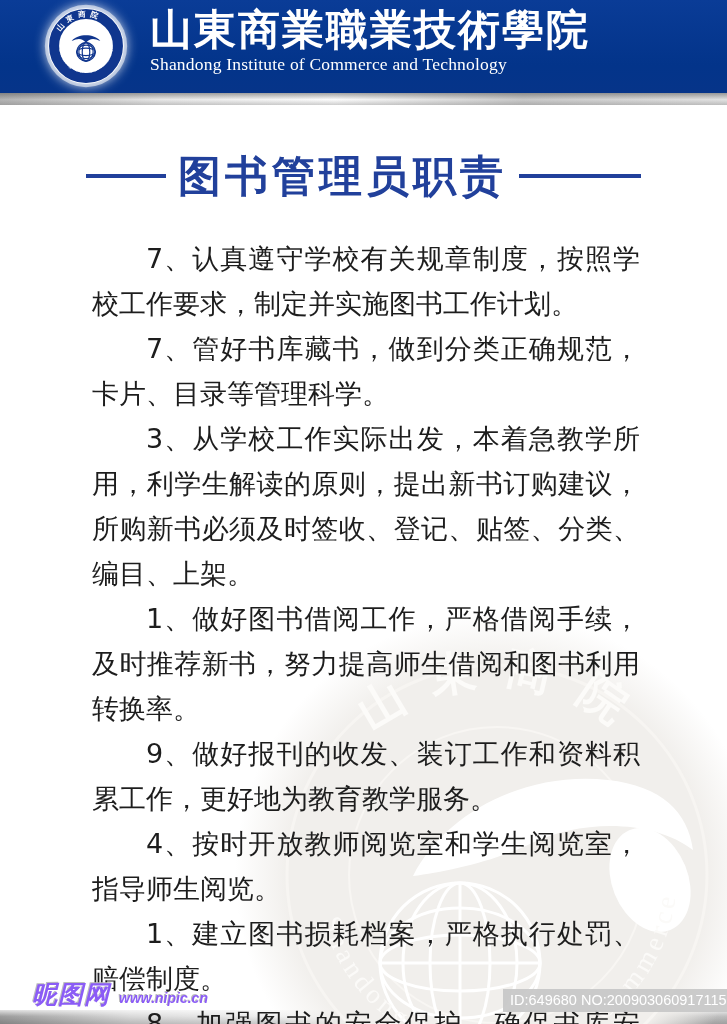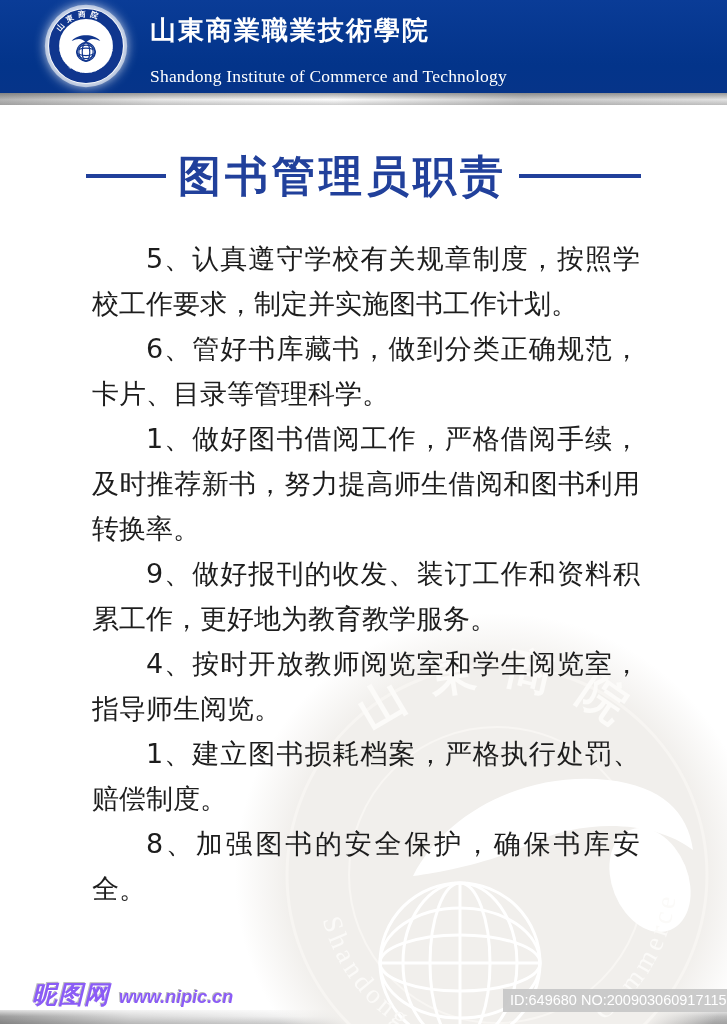--- a/index.html
+++ b/index.html
@@ -6,23 +6,23 @@
   .page{position:relative;width:727px;height:1024px;overflow:hidden;background:#ffffff;
         font-family:"Liberation Sans","DejaVu Sans",sans-serif;}
 
   
   .banner{position:absolute;top:0;left:0;width:727px;height:93px;
           background:linear-gradient(180deg,#0a3c97 0%,#03348a 70%,#063489 100%);}
   .logo{position:absolute;left:44px;top:4px;width:84px;height:84px;
         filter:drop-shadow(0 0 6px rgba(255,255,255,.95));}
   .h-text{position:absolute;left:150px;top:10px;color:#ffffff;}
   .h-zh{font-family:"DejaVu Serif","Liberation Serif",serif;font-weight:bold;
-        font-size:26px;line-height:40px;letter-spacing:2px;white-space:nowrap;}
+        font-size:42px;line-height:40px;letter-spacing:2px;white-space:nowrap;}
   .h-en{font-family:"Liberation Serif","DejaVu Serif",serif;font-size:17.5px;
-        line-height:22px;margin-top:15px;letter-spacing:.2px;white-space:nowrap;}
+        line-height:22px;margin-top:3px;letter-spacing:.2px;white-space:nowrap;}
 
   
   .stripe{position:absolute;left:0;width:727px;}
   .stripe-top{top:93px;height:12px;
     background:linear-gradient(180deg,rgba(90,90,90,.55) 0%,rgba(255,255,255,0) 55%,rgba(120,120,120,.35) 100%),
                linear-gradient(90deg,#b3b3b3 0%,#e8e8e8 22%,#fcfcfc 46%,#c9c9c9 72%,#e2e2e2 100%);}
   .stripe-bottom{bottom:0;height:14px;
     background:linear-gradient(180deg,rgba(255,255,255,.7) 0%,rgba(255,255,255,0) 45%,rgba(0,0,0,.16) 100%),
                linear-gradient(90deg,#9c9c9c 0%,#dadada 18%,#f4f4f4 42%,#ababab 70%,#cfcfcf 88%,#bdbdbd 100%);}
 
@@ -42,21 +42,21 @@
              font-family:"DejaVu Sans","Liberation Sans",sans-serif;}
 
   
   .watermark{position:absolute;left:230px;top:608px;z-index:1;}
 
   
   .site-mark{position:absolute;left:8px;bottom:13px;z-index:3;display:flex;
              align-items:baseline;gap:9px;font-style:italic;font-weight:bold;
              color:#8b5cf6;text-shadow:1px 1px 0 #ffffff,-1px -1px 0 #bdbdbd;margin-left:24px;}
   .site-name{font-size:25px;letter-spacing:1px;}
-  .site-url{font-size:18px;}
+  .site-url{font-size:14px;}
   .id-badge{position:absolute;right:0;bottom:12px;width:224px;height:23px;z-index:3;
             background:rgba(199,199,199,.92);color:#ffffff;font-size:14.5px;
             line-height:23px;padding-left:7px;box-sizing:border-box;white-space:nowrap;}
 </style>
 </head>
 <body>
 
 <div class="page">
 
   <header class="banner">
@@ -126,22 +126,23 @@
     </text>
   </svg>
 
   <h1 class="title-row" style="margin:0;font-weight:normal;gap:12px;">
     <span class="rule rule-l"></span>
     <span class="title-text">图书管理员职责</span>
     <span class="rule rule-r"></span>
   </h1>
 
   <main class="content">
-    <p>5、认真遵守学校有关规章制度，按照学校工作要求，制定并实施图书工作计划。</p>
-    <p>6、管好书库藏书，做到分类正确规范，卡片、目录等管理科学。</p>
+    <p>7、认真遵守学校有关规章制度，按照学校工作要求，制定并实施图书工作计划。</p>
+    <p>7、管好书库藏书，做到分类正确规范，卡片、目录等管理科学。</p>
+    <p>3、从学校工作实际出发，本着急教学所用，利学生解读的原则，提出新书订购建议，所购新书必须及时签收、登记、贴签、分类、编目、上架。</p>
     <p>1、做好图书借阅工作，严格借阅手续，及时推荐新书，努力提高师生借阅和图书利用转换率。</p>
     <p>9、做好报刊的收发、装订工作和资料积累工作，更好地为教育教学服务。</p>
     <p>4、按时开放教师阅览室和学生阅览室，指导师生阅览。</p>
     <p>1、建立图书损耗档案，严格执行处罚、赔偿制度。</p>
     <p>8、加强图书的安全保护，确保书库安全。</p>
   </main>
 
   <div class="site-mark">
     <span class="site-name">昵图网</span>
     <span class="site-url">www.nipic.cn</span>

